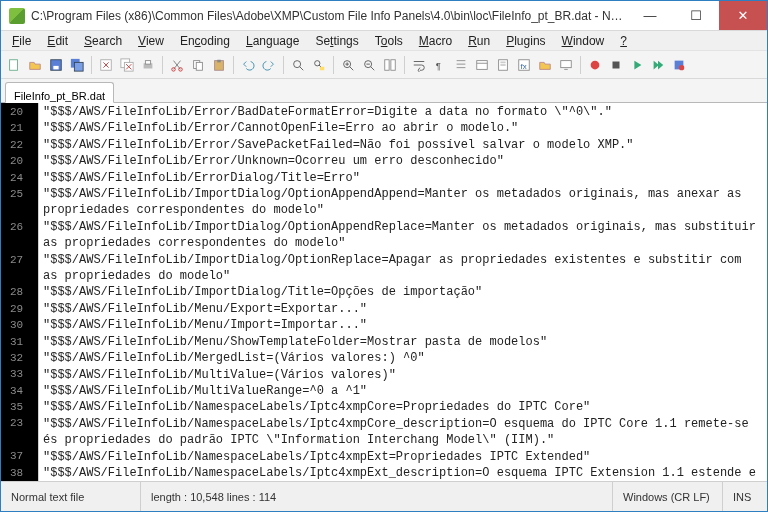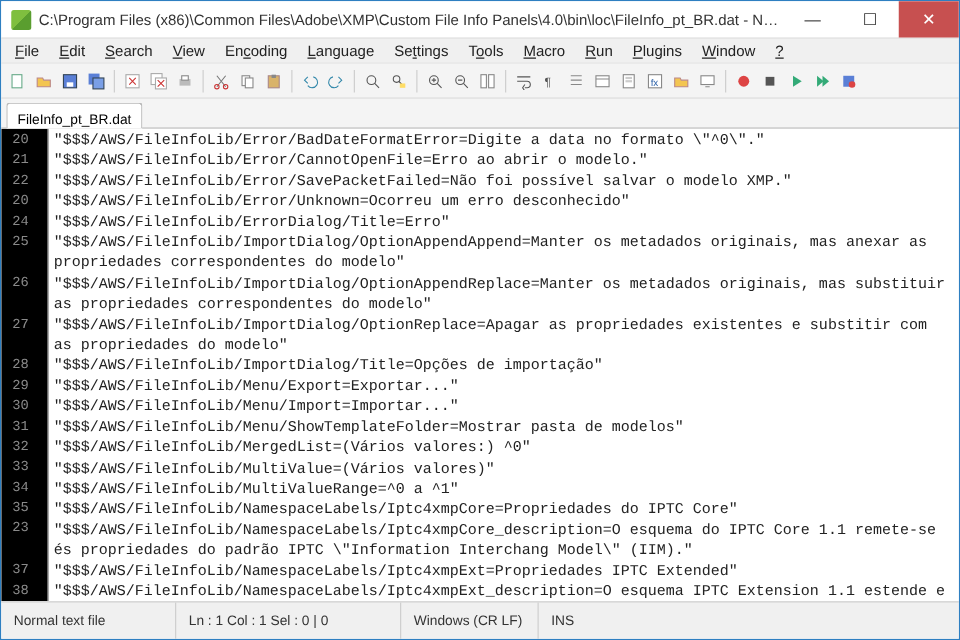--- a/index.html
+++ b/index.html
@@ -275,18 +275,18 @@
         <div style="height: 16.4px;">35</div>
         <div style="height: 32.8px;">23</div>
         <div style="height: 16.4px;">37</div>
         <div style="height: 49.2px;">38</div>
       </div>
     <div class="code" id="code"><div class="code-line">"$$$/AWS/FileInfoLib/Error/BadDateFormatError=Digite a data no formato \"^0\"."</div><div class="code-line">"$$$/AWS/FileInfoLib/Error/CannotOpenFile=Erro ao abrir o modelo."</div><div class="code-line">"$$$/AWS/FileInfoLib/Error/SavePacketFailed=Não foi possível salvar o modelo XMP."</div><div class="code-line">"$$$/AWS/FileInfoLib/Error/Unknown=Ocorreu um erro desconhecido"</div><div class="code-line">"$$$/AWS/FileInfoLib/ErrorDialog/Title=Erro"</div><div class="code-line">"$$$/AWS/FileInfoLib/ImportDialog/OptionAppendAppend=Manter os metadados originais, mas anexar as propriedades correspondentes do modelo"</div><div class="code-line">"$$$/AWS/FileInfoLib/ImportDialog/OptionAppendReplace=Manter os metadados originais, mas substituir as propriedades correspondentes do modelo"</div><div class="code-line">"$$$/AWS/FileInfoLib/ImportDialog/OptionReplace=Apagar as propriedades existentes e substitir com as propriedades do modelo"</div><div class="code-line">"$$$/AWS/FileInfoLib/ImportDialog/Title=Opções de importação"</div><div class="code-line">"$$$/AWS/FileInfoLib/Menu/Export=Exportar..."</div><div class="code-line">"$$$/AWS/FileInfoLib/Menu/Import=Importar..."</div><div class="code-line">"$$$/AWS/FileInfoLib/Menu/ShowTemplateFolder=Mostrar pasta de modelos"</div><div class="code-line">"$$$/AWS/FileInfoLib/MergedList=(Vários valores:) ^0"</div><div class="code-line">"$$$/AWS/FileInfoLib/MultiValue=(Vários valores)"</div><div class="code-line">"$$$/AWS/FileInfoLib/MultiValueRange=^0 a ^1"</div><div class="code-line">"$$$/AWS/FileInfoLib/NamespaceLabels/Iptc4xmpCore=Propriedades do IPTC Core"</div><div class="code-line">"$$$/AWS/FileInfoLib/NamespaceLabels/Iptc4xmpCore_description=O esquema do IPTC Core 1.1 remete-se és propriedades do padrão IPTC \"Information Interchang Model\" (IIM)."</div><div class="code-line">"$$$/AWS/FileInfoLib/NamespaceLabels/Iptc4xmpExt=Propriedades IPTC Extended"</div><div class="code-line">"$$$/AWS/FileInfoLib/NamespaceLabels/Iptc4xmpExt_description=O esquema IPTC Extension 1.1 estende e complementa o esquema IPTC Core por meio de um conjunto de propriedades mais granulares e outras propriedades relacionadas a direitos mais especializados do esquema de metadados PLUS."</div></div>
   </div>
 
   <div class="statusbar">
     <div class="sb-cell" style="width:140px">Normal text file</div>
-    <div class="sb-cell" style="width:180px">Ln : 1    Col : 1    Sel : 0 | 0</div>
+    <div class="sb-cell flex">length : 10,548    lines : 114</div>
     <div class="sb-cell" style="width:110px">Windows (CR LF)</div>
     <div class="sb-cell" style="width:44px;border-right:none">INS</div>
   </div>
 
 </div>
 
 </body></html>

